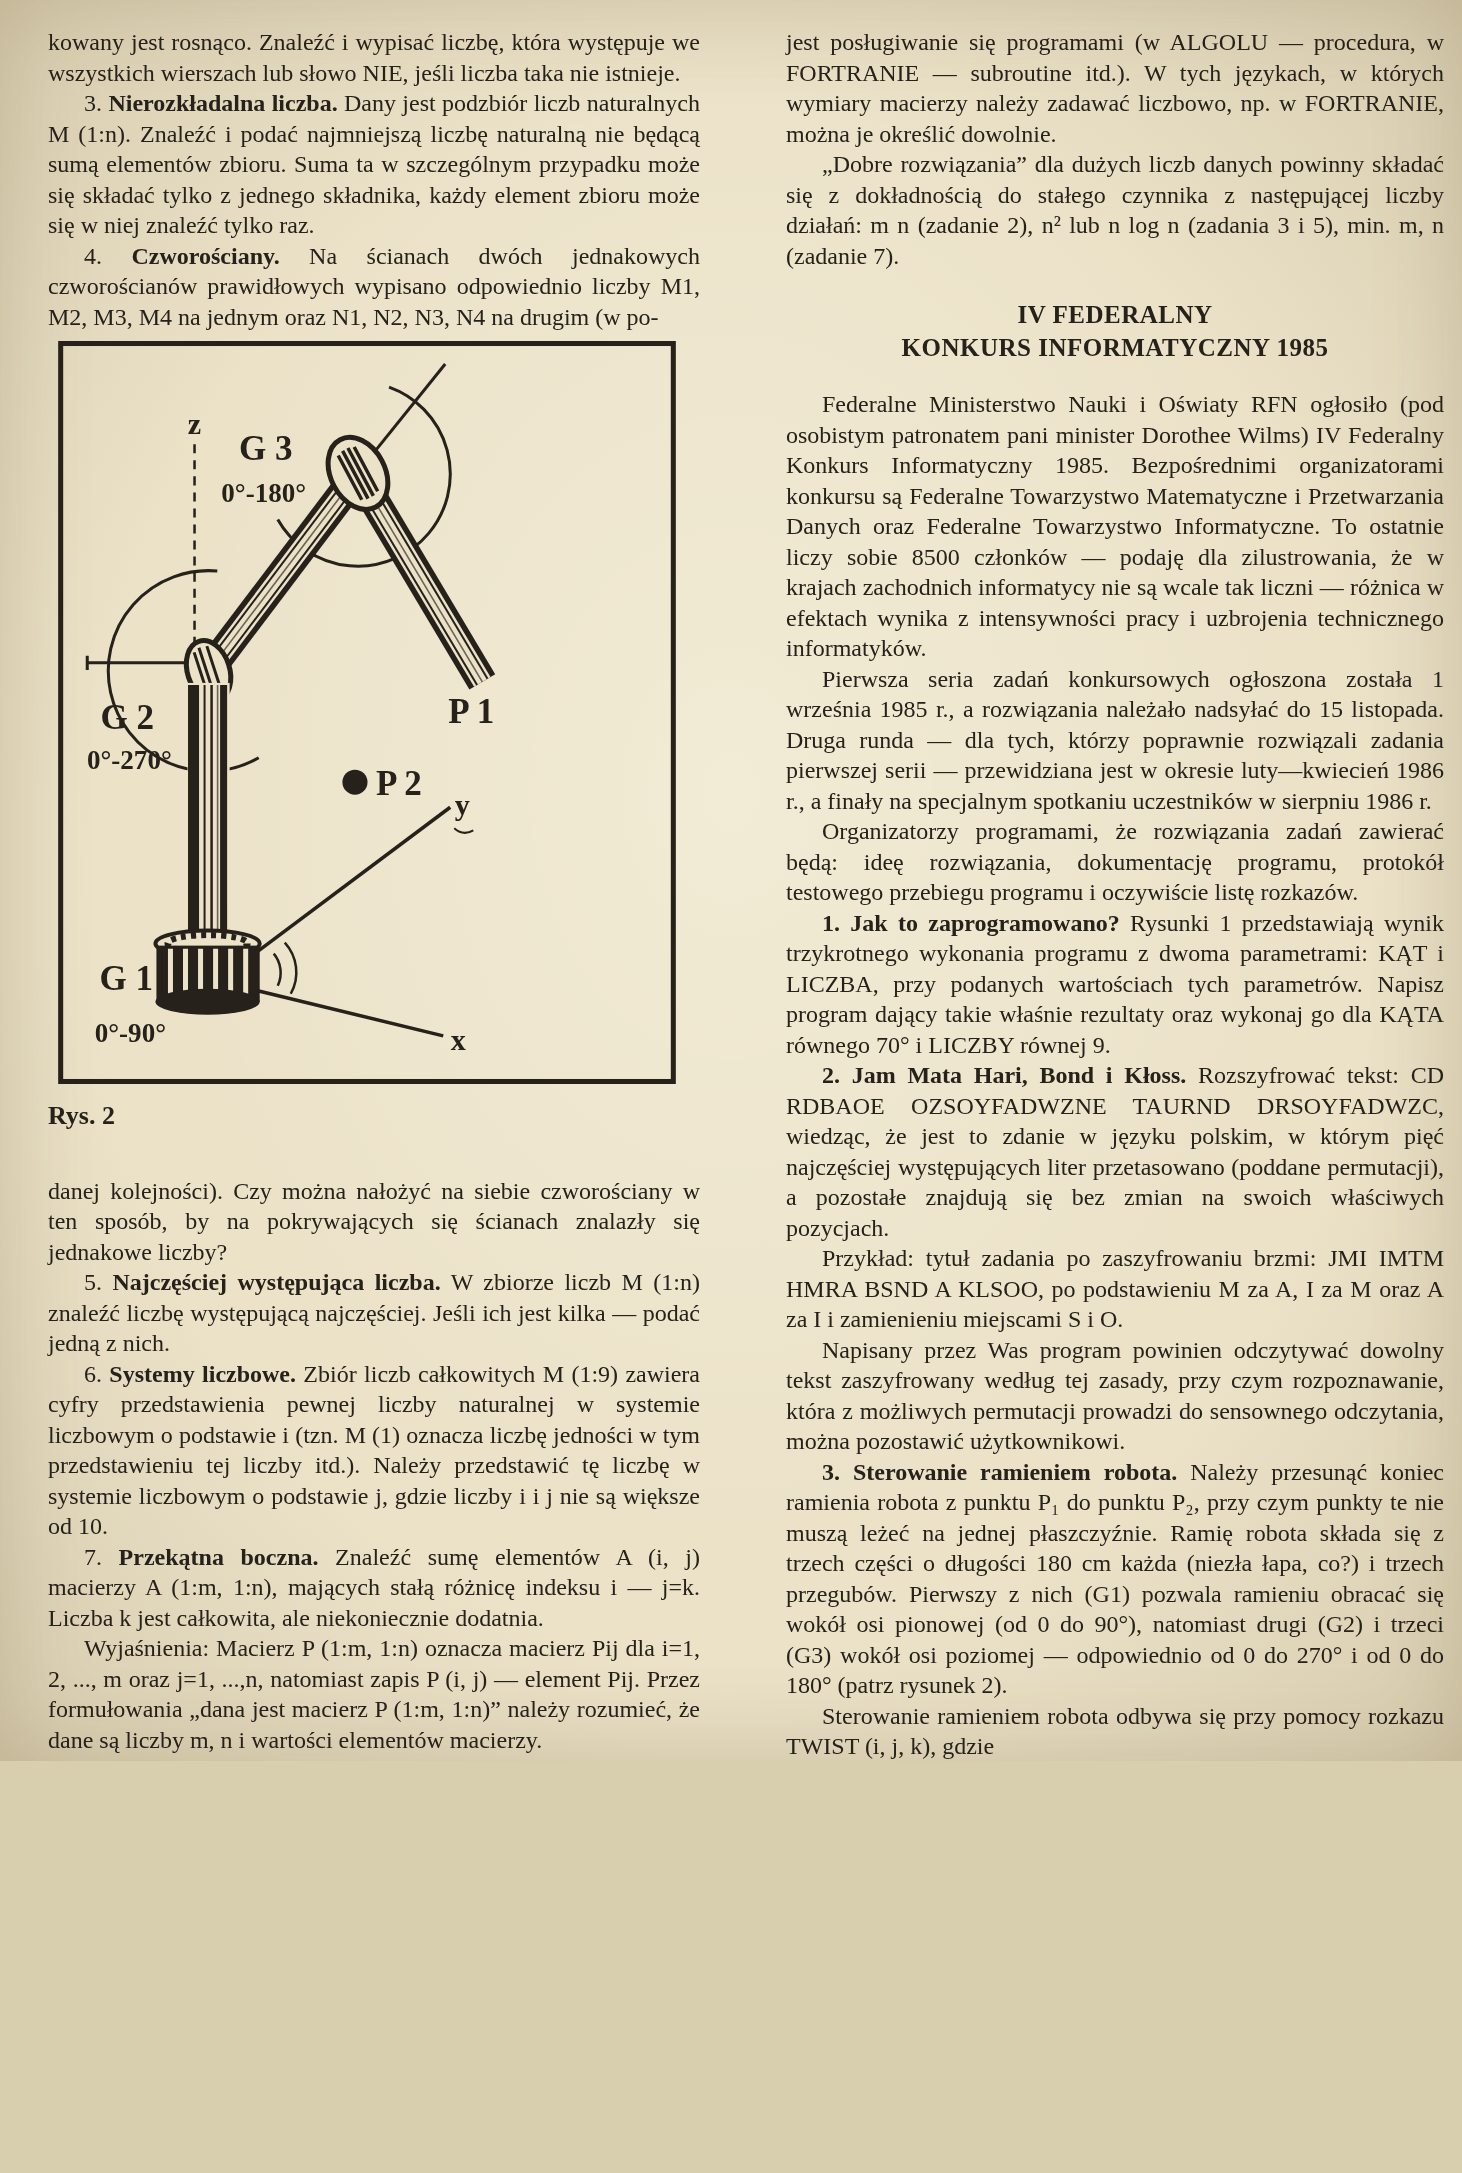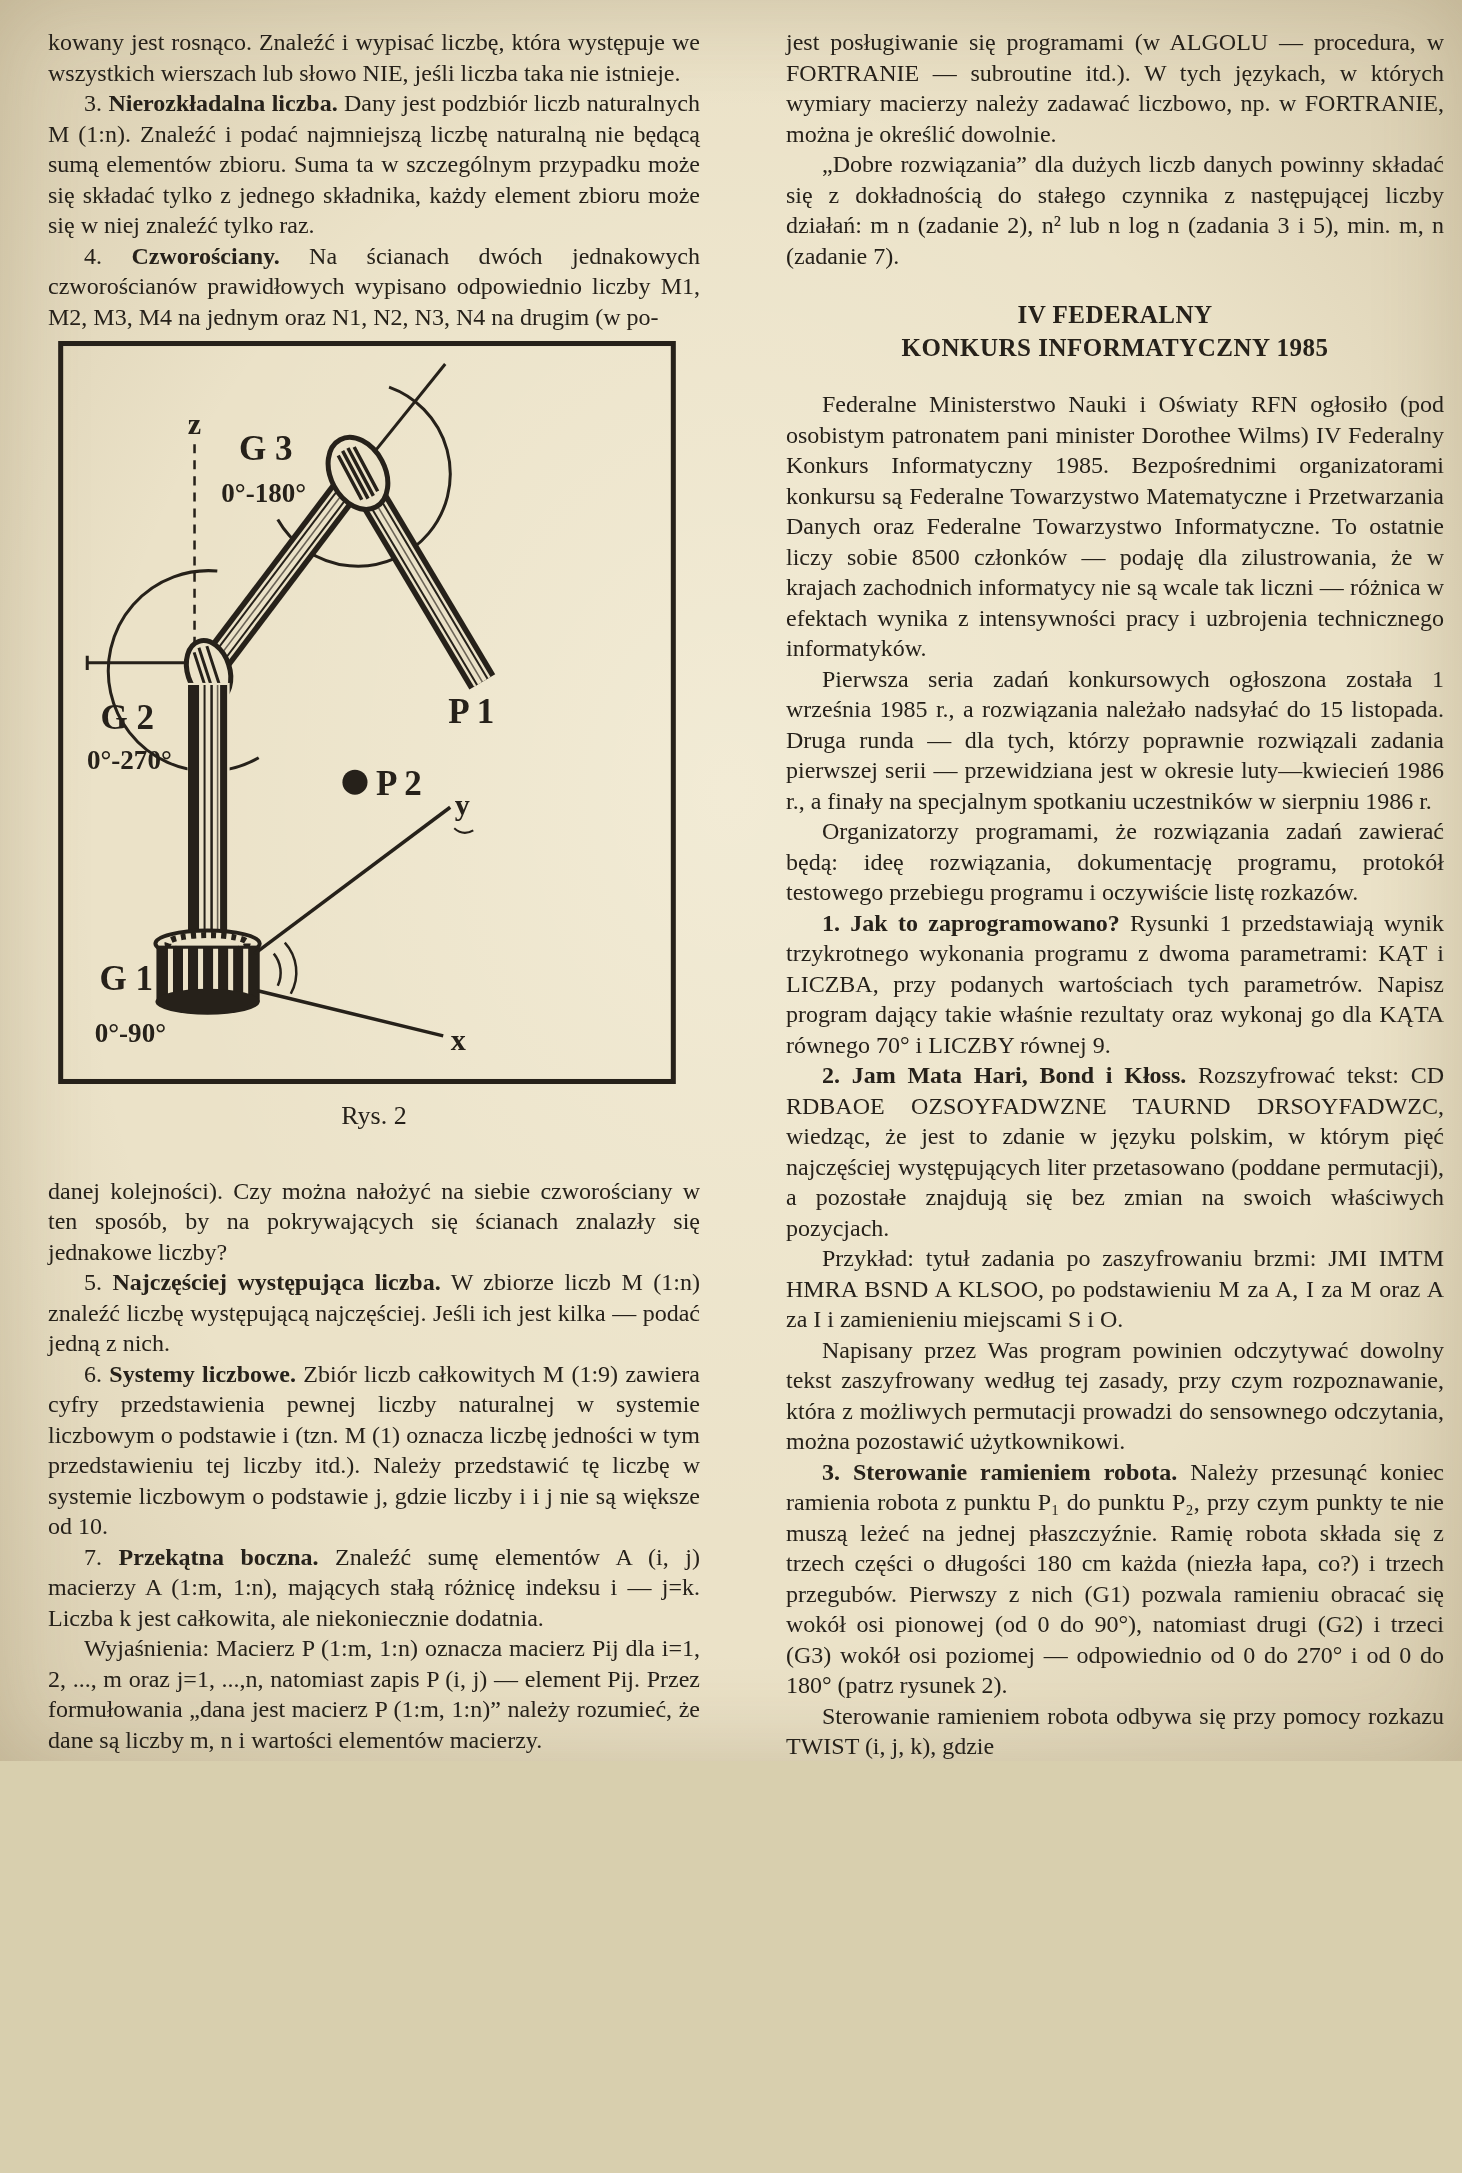--- a/index.html
+++ b/index.html
@@ -23,21 +23,21 @@
   p.indent{text-indent:36px;}
   p.spaced{margin-top:31px;}
   p.para b{font-weight:700;}
   .heading{
     text-align:center; font-weight:700; margin:27px 0 25px;
     font-size:25px; line-height:33px; letter-spacing:.5px;
   }
   .fig{margin:8px 0 44px 0; width:652px;}
   .fig svg{display:block; margin-left:9px;}
   .figcap{
-    text-align:center; font-weight:400; font-size:26px;
+    text-align:left; font-weight:700; font-size:26px;
     margin-top:16px; padding-right:0;
   }
   .pagenum{
     position:absolute; left:45px; top:2088px;
     font-weight:400; font-size:33px; letter-spacing:1px;
   }
   
   .fig .frame{fill:none; stroke:var(--ink); stroke-width:5;}
   .fig .s2{stroke:var(--ink); stroke-width:2; fill:none;}
   .fig .s2h{stroke:var(--ink); stroke-width:1.6; fill:none; opacity:.65;}

